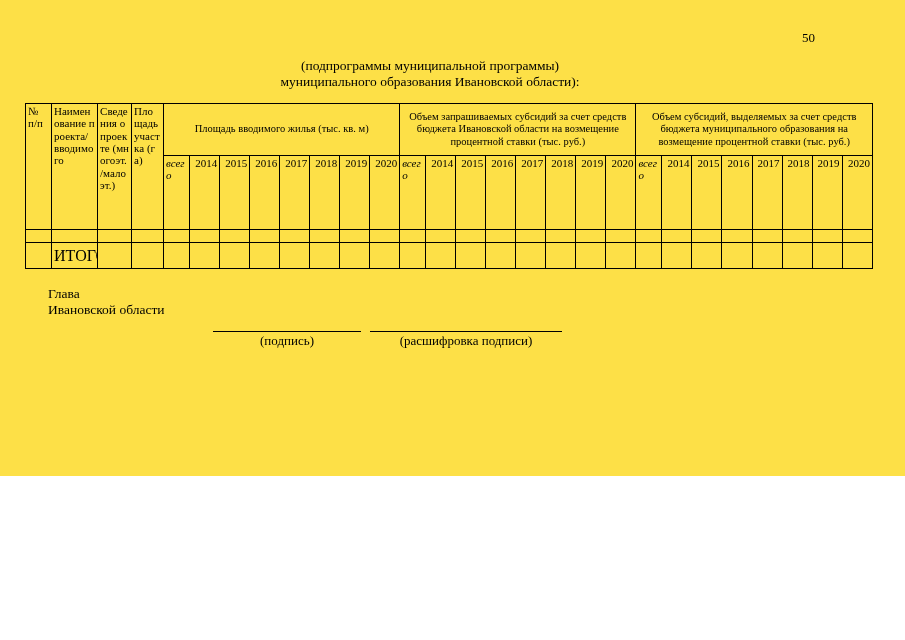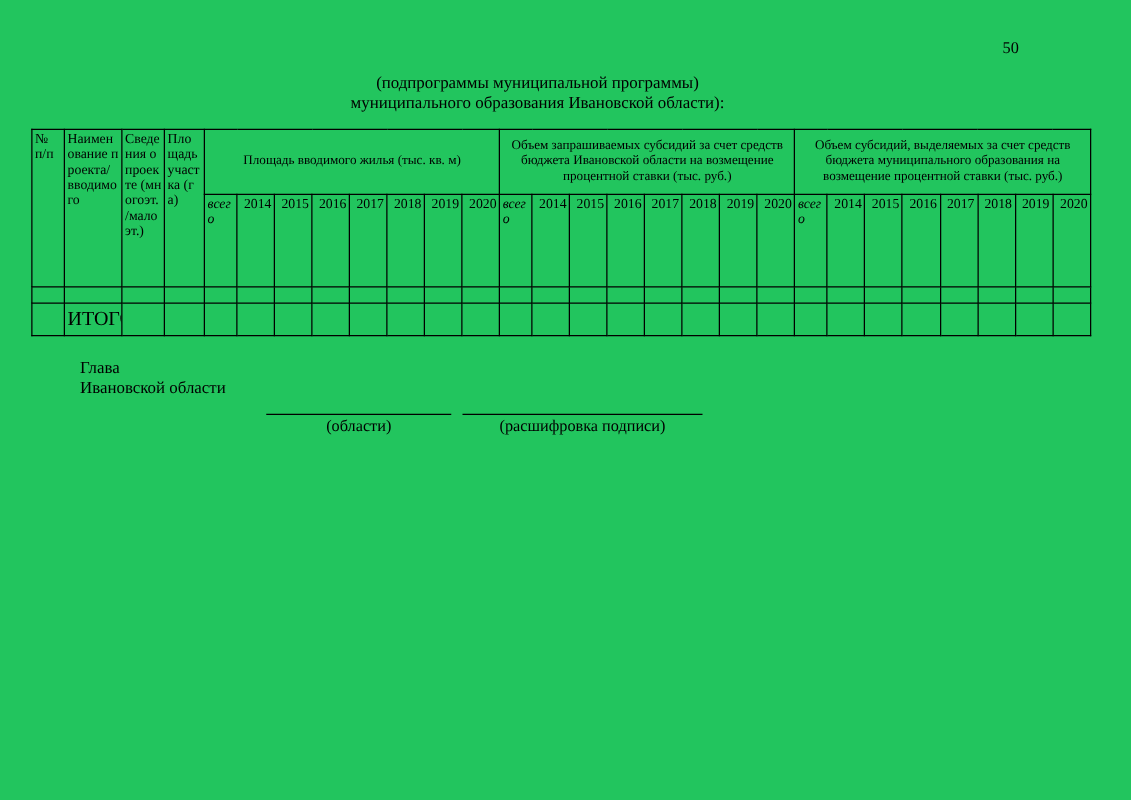--- a/index.html
+++ b/index.html
@@ -8,22 +8,22 @@
     width: 905px;
     height: 640px;
     background: #ffffff;
     overflow: hidden;
     font-family: "Liberation Serif", "DejaVu Serif", serif;
     color: #000;
   }
   .page {
     position: relative;
     width: 905px;
-    height: 640px;
-    background: #22c55e;
+    height: 476px;
+    background: #fde047;
   }
   .page-number {
     position: absolute;
     top: 30px;
     left: 802px;
     font-size: 13px;
   }
   .doc-title {
     position: absolute;
     top: 58px;
@@ -80,21 +80,20 @@
     font-size: 16px;
     text-align: left;
     vertical-align: middle;
   }
   .footer-block {
     position: absolute;
     top: 286px;
     left: 48px;
     font-size: 13.5px;
     line-height: 15.5px;
-    margin-left: 16px;
   }
   .sig-line {
     position: absolute;
     border-bottom: 1px solid #000;
     height: 14px;
   }
   .sig-line-1 { top: 317px; left: 213px; width: 148px; }
   .sig-line-2 { top: 317px; left: 370px; width: 192px; }
   .sig-caption {
     position: absolute;
@@ -249,16 +248,16 @@
     </tbody>
   </table>
 
   <div class="footer-block">
     <div>Глава</div>
     <div>Ивановской области</div>
   </div>
 
   <div class="sig-line sig-line-1"></div>
   <div class="sig-line sig-line-2"></div>
-  <div class="sig-caption sig-caption-1">(области)</div>
+  <div class="sig-caption sig-caption-1">(подпись)</div>
   <div class="sig-caption sig-caption-2">(расшифровка подписи)</div>
 
 </div>
 
 </body></html>

